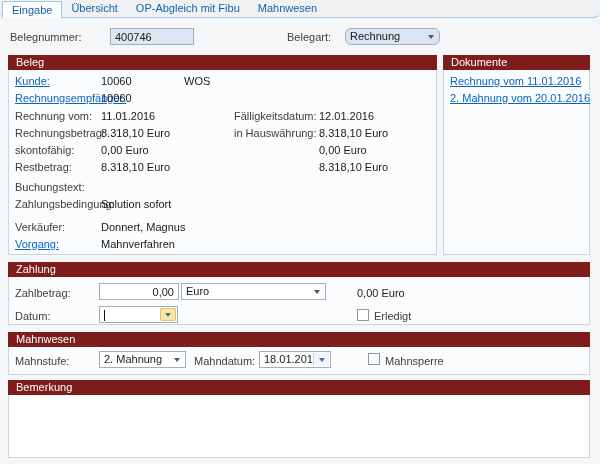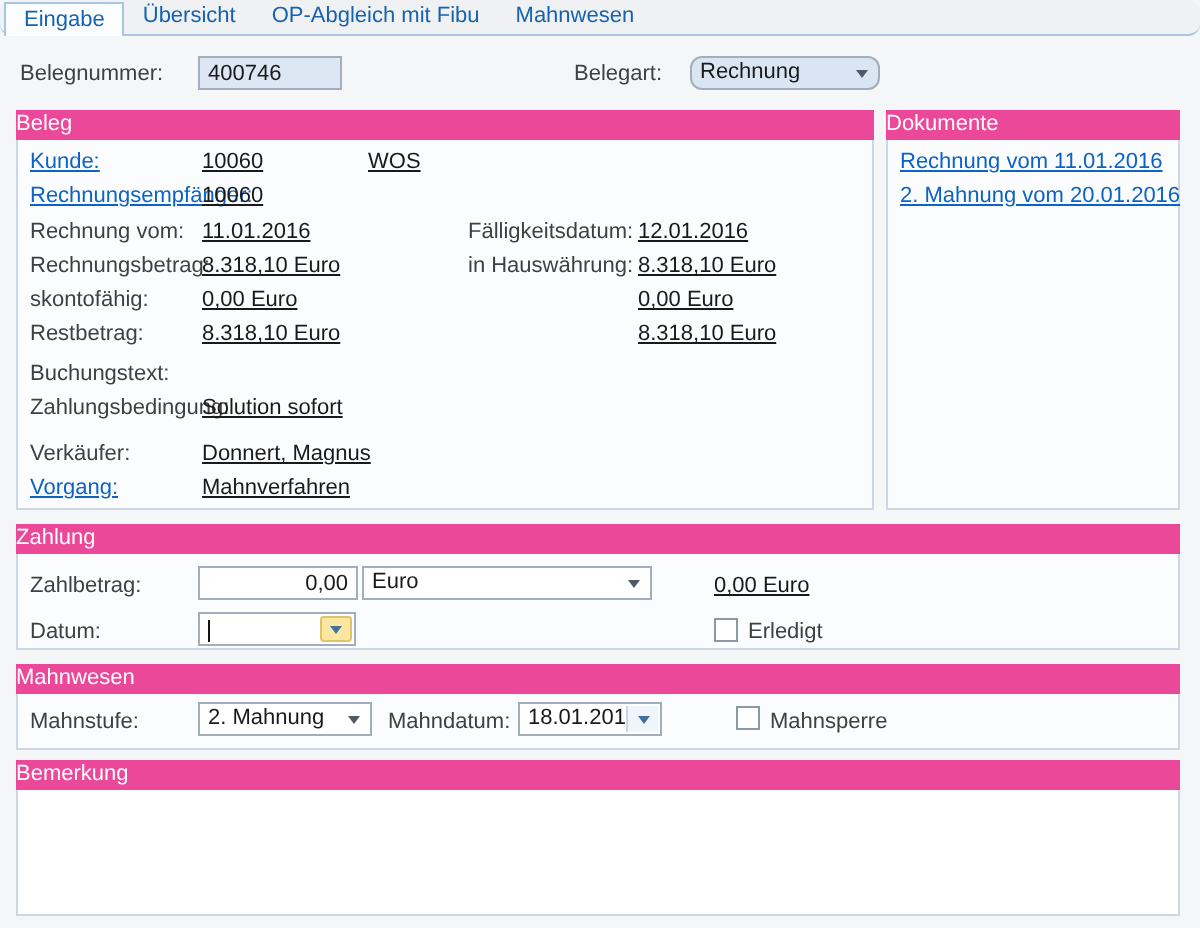--- a/index.html
+++ b/index.html
@@ -19,21 +19,21 @@
   .tab {
     font-size: 11px; color: #1562b0; padding: 2px 9px 2px;
     height: 17px; line-height: 13px; cursor: default;
   }
   .tab.active {
     background: #fcfdfe; border: 1px solid #a8c5e4; border-bottom: none;
     margin-left: 2px; margin-bottom: -1px; padding-bottom: 3px; z-index: 2;
   }
   
   .field-label { position: absolute; color: #404040; white-space: nowrap; }
-  .value-text  { position: absolute; color: #1a1a1a; white-space: nowrap; text-decoration: underline; }
+  .value-text  { position: absolute; color: #1a1a1a; white-space: nowrap; }
   .link { color: #0b63c5; text-decoration: underline; white-space: nowrap; cursor: pointer; }
   .abs { position: absolute; }
   .input {
     position: absolute; height: 17px; border: 1px solid #a3aebc; background: #fff;
     font-family: "Liberation Sans", sans-serif; font-size: 11px; color: #1a1a1a;
     padding: 0 4px; line-height: 15px;
   }
   .input.readonly { background: #dce7f3; }
   .input.num { text-align: right; padding-left: 26px; }
   .combo {
@@ -59,43 +59,43 @@
   .caret { position: absolute; left: 4px; top: 3px; width: 1px; height: 11px; background: #111; }
   .checkbox {
     position: absolute; width: 12px; height: 12px; background: #fff;
     border: 1px solid #8d98a5;
   }
   .cb-label { position: absolute; color: #404040; white-space: nowrap; }
   
   .group { position: absolute; }
   .group-header {
     position: absolute; top: 0; left: 0; right: 0; height: 22px;
-    background: #ec4899; color: #fff; font-size: 11px;
-    line-height: 15px; padding-left: 0;
+    background: #7f1d1d; color: #fff; font-size: 11px;
+    line-height: 15px; padding-left: 8px;
   }
   .group-body {
     position: absolute; top: 15px; left: 0; right: 0; bottom: 0;
     background: #fbfcfd; border: 1px solid #ccd7e3; border-top: none;
   }
   .group-body.white { background: #ffffff; }
 </style>
 </head>
 <body>
 
 <div class="window">
 
   <div class="tabstrip">
     <div class="tab active">Eingabe</div>
     <div class="tab">Übersicht</div>
     <div class="tab">OP-Abgleich mit Fibu</div>
     <div class="tab">Mahnwesen</div>
   </div>
 
   <div class="field-label" style="left:10px; top:31px">Belegnummer:</div>
-  <input class="input readonly" style="left: 99px; top: 28px; width: 72px;" readonly="" value="400746">
+  <input class="input readonly" style="left: 110px; top: 28px; width: 84px;" readonly="" value="400746">
   <div class="field-label" style="left:287px; top:31px">Belegart:</div>
   <div class="combo tinted" style="left:345px; top:28px; width:95px">
     <span>Rechnung</span>
     <span class="arrow"></span>
   </div>
 
   <div class="group" style="left:8px; top:55px; width:429px; height:200px">
     <div class="group-header">Beleg</div>
     <div class="group-body">
       <span class="abs link" style="left:6px; top:5px">Kunde:</span>

